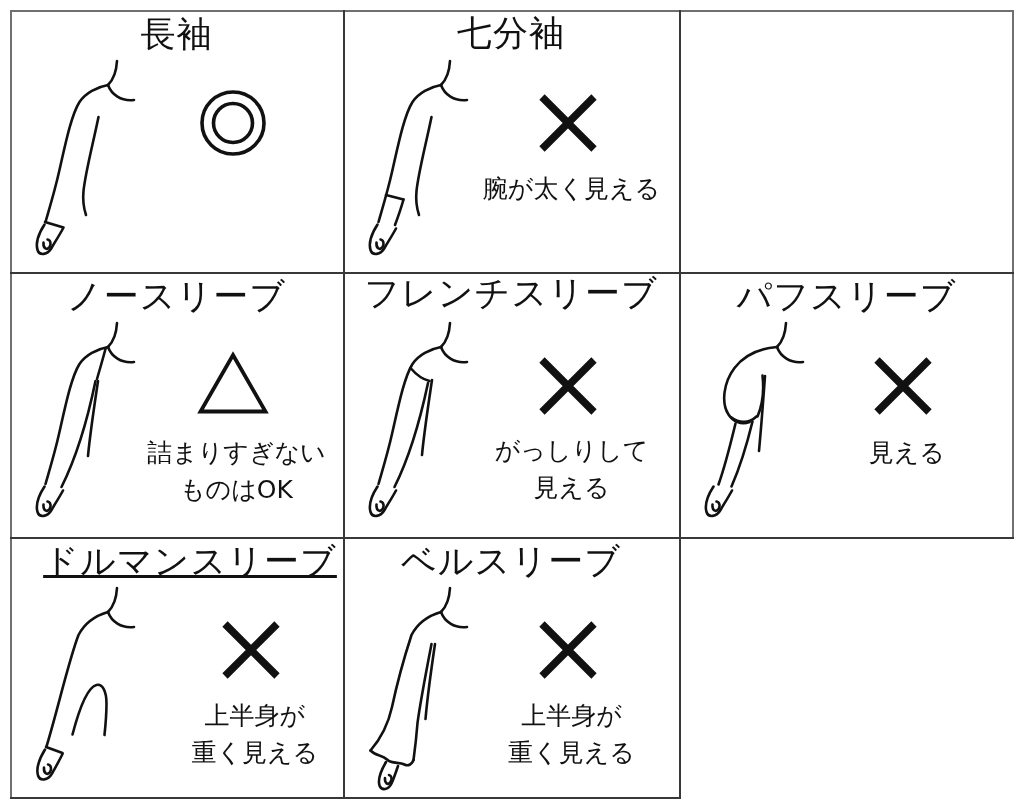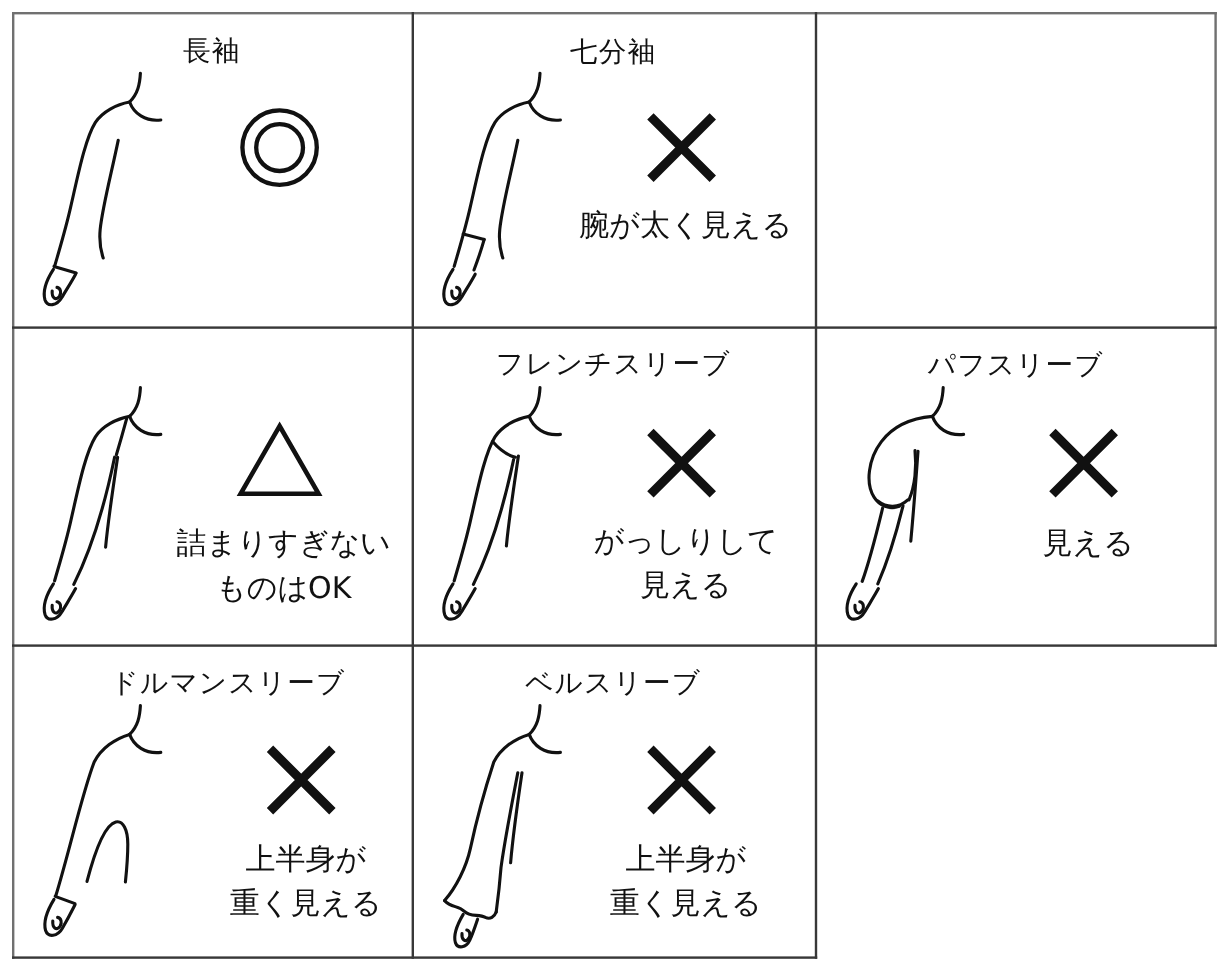--- a/index.html
+++ b/index.html
@@ -7,24 +7,24 @@
   .board{position:absolute;left:10px;top:10px;width:1004px;height:789px;}
   .gline{position:absolute;background:#383838;}
   .gline.outer{background:#707070;}
   .cell{position:absolute;overflow:hidden;}
   .c1{left:0;top:0;width:333px;height:262px;}
   .c2{left:333px;top:0;width:336px;height:262px;font-family:Liberation Serif, serif;}
   .c3{left:669px;top:0;width:335px;height:262px;}
   .c4{left:0;top:262px;width:333px;height:265px;}
   .c5{left:333px;top:262px;width:336px;height:265px;font-family:Liberation Mono, monospace;}
   .c6{left:669px;top:262px;width:335px;height:265px;}
-  .c7{left:0;top:527px;width:360px;height:262px;}
+  .c7{left:0;top:527px;width:360px;height:262px;text-decoration:underline;}
   .c8{left:333px;top:527px;width:336px;height:262px;border-radius:24px;}
   .c9{left:669px;top:527px;width:335px;height:262px;}
-  .title{text-align:center;padding-top:21px;font-size:23px;letter-spacing:1px;line-height:1.1;}
+  .title{text-align:center;padding-top:5px;font-size:35px;letter-spacing:1px;line-height:1.1;}
   .figure{position:absolute;left:22px;top:46px;width:130px;height:210px;}
   .figure path{fill:none;stroke:#111;stroke-width:2.6;stroke-linecap:round;stroke-linejoin:round;}
   .mark{position:absolute;left:calc(67% - 42px);top:calc(43% - 42px);width:84px;height:84px;}
   .mark .shape{fill:none;stroke:#111;}
   .note{position:absolute;left:38%;width:60%;top:61%;text-align:center;font-size:25px;line-height:1.5;}
 </style>
 </head>
 <body>
 
 <div class="board">
@@ -68,20 +68,21 @@
       <path d="M11.5 186.5 C11 192 14.5 195 17.5 191 C19.5 188 18.5 184 15.5 183.5"></path>
     </svg>
     <svg class="mark" viewBox="0 0 84 84">
       <path class="shape" d="M16 16 L68 68 M68 16 L16 68" stroke-width="7.5"></path>
     </svg>
     <div class="note">腕が太く見える</div>
   </div>
 
 
   <div class="cell c4">
+    <div class="title">ノースリーブ</div>
     <svg class="figure" viewBox="0 0 130 210">
       <path d="M85 5 C84.5 14 83 22 76 29"></path>
       <path d="M76 29 C79.5 38.5 89 45.5 102 44"></path>
       <path d="M76 29 C65 31 53.5 37 47.5 46 C39 59.5 33 90 27 116 C23 134 17.5 152 13.5 166"></path>
       <path d="M73.5 31 C70.5 42 67.5 52.5 65 61"></path>
       <path d="M63.5 63 C56.5 97 46 136 29.5 169"></path>
       <path d="M66 63 C62 90 58 116 56 138"></path>
       <path d="M12.5 168.5 C7 177 3.5 187 5.5 194 C7.5 200 15.5 199 19.5 192 C23 186 27.5 179 31 172.5"></path>
       <path d="M11.5 186.5 C11 192 14.5 195 17.5 191 C19.5 188 18.5 184 15.5 183.5"></path>
     </svg>

